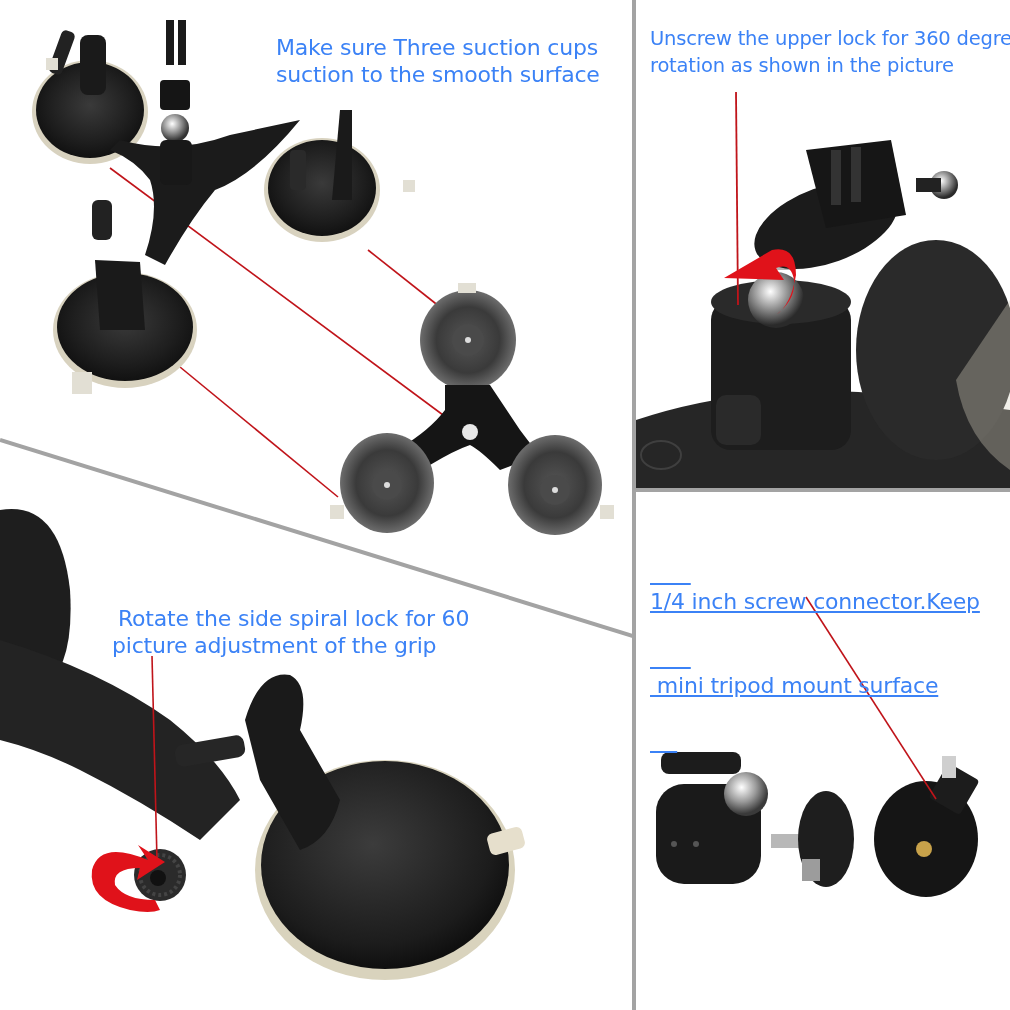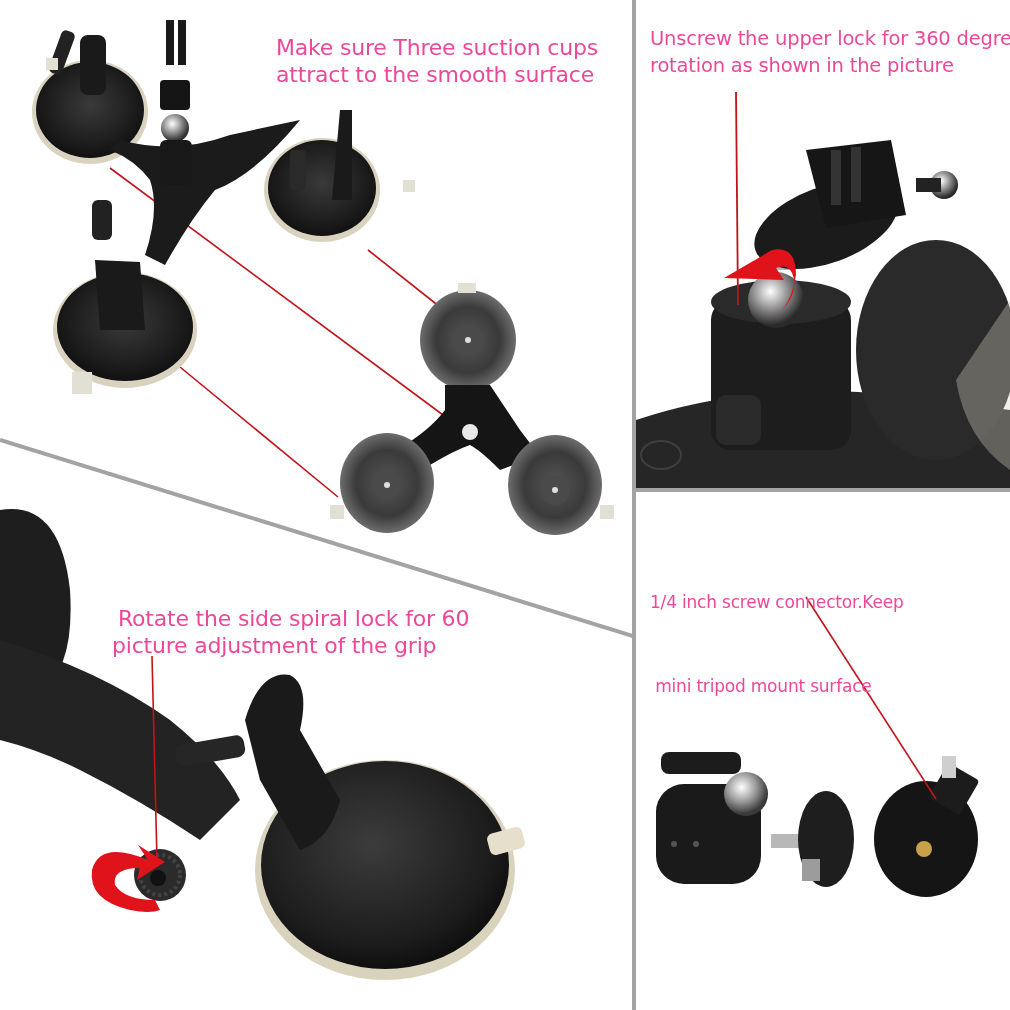--- a/index.html
+++ b/index.html
@@ -1,18 +1,18 @@
 <!DOCTYPE html>
 <html><head>
 <meta charset="utf-8">
 <style>
   html,body{margin:0;padding:0;background:#fff;}
   #canvas{position:relative;width:1010px;height:1010px;overflow:hidden;background:#fff;font-family:"DejaVu Sans","Liberation Sans",sans-serif;}
   .panel{position:absolute;}
-  .caption{position:absolute;color:#ec4899;font-size:22px;line-height:27px;white-space:nowrap;letter-spacing:-0.2px;}
+  .caption{position:absolute;color:#3b82f6;font-size:22px;line-height:27px;white-space:nowrap;letter-spacing:-0.2px;}
   .caption span{display:block;}
   svg{position:absolute;left:0;top:0;}
   .divider{position:absolute;background:#a3a3a3;}
 </style>
 </head>
 <body>
 
 <div id="canvas">
 
   <div class="panel" style="left:0;top:0;width:633px;height:640px;">
@@ -88,21 +88,21 @@
       </g>
       <g>
         <ellipse cx="555" cy="485" rx="47" ry="50" fill="url(#clearCup)"></ellipse>
         <circle cx="555" cy="490" r="15" fill="#4a4a4a"></circle>
         <circle cx="555" cy="490" r="3" fill="#ddd"></circle>
         <rect x="600" y="505" width="14" height="14" fill="#e2dfd4"></rect>
       </g>
     </svg>
     <div class="caption" style="left:276px;top:34px;">
       <span>Make sure Three suction cups</span>
-      <span>attract to the smooth surface</span>
+      <span>suction to the smooth surface</span>
     </div>
   </div>
 
   <div class="panel" style="left:0;top:440px;width:633px;height:570px;">
     <svg width="633" height="570" viewBox="0 0 633 570">
       <defs>
         <radialGradient id="bigCup" cx="45%" cy="40%" r="60%">
           <stop offset="0%" stop-color="#3c3c3c"></stop>
           <stop offset="80%" stop-color="#1c1c1c"></stop>
           <stop offset="100%" stop-color="#0f0f0f"></stop>
@@ -208,21 +208,21 @@
       </g>
 
       <g>
         <ellipse cx="290" cy="345" rx="52" ry="58" fill="#151515"></ellipse>
         <circle cx="288" cy="355" r="8" fill="#c8a24a"></circle>
         <rect x="300" y="275" width="36" height="40" rx="4" fill="#1c1c1c" transform="rotate(30 318 295)"></rect>
         <rect x="306" y="262" width="14" height="22" fill="#cfcfcf"></rect>
       </g>
       <line x1="170" y1="103" x2="300" y2="305" stroke="#c0141a" stroke-width="1.6"></line>
     </svg>
-    <div class="caption" style="left:14px;top:38px;font-size:17px;line-height:28px;white-space:pre;">
+    <div class="caption" style="left:14px;top:38px;font-size:22px;line-height:28px;white-space:pre;text-decoration:underline;">
       <span>1/4 inch screw connector.Keep</span>
       <span> mini tripod mount surface</span>
     </div>
   </div>
 
   <div class="divider" style="left:632px;top:0;width:4px;height:1010px;"></div>
   <div class="divider" style="left:636px;top:488px;width:374px;height:4px;"></div>
 </div>
 
 </body></html>

